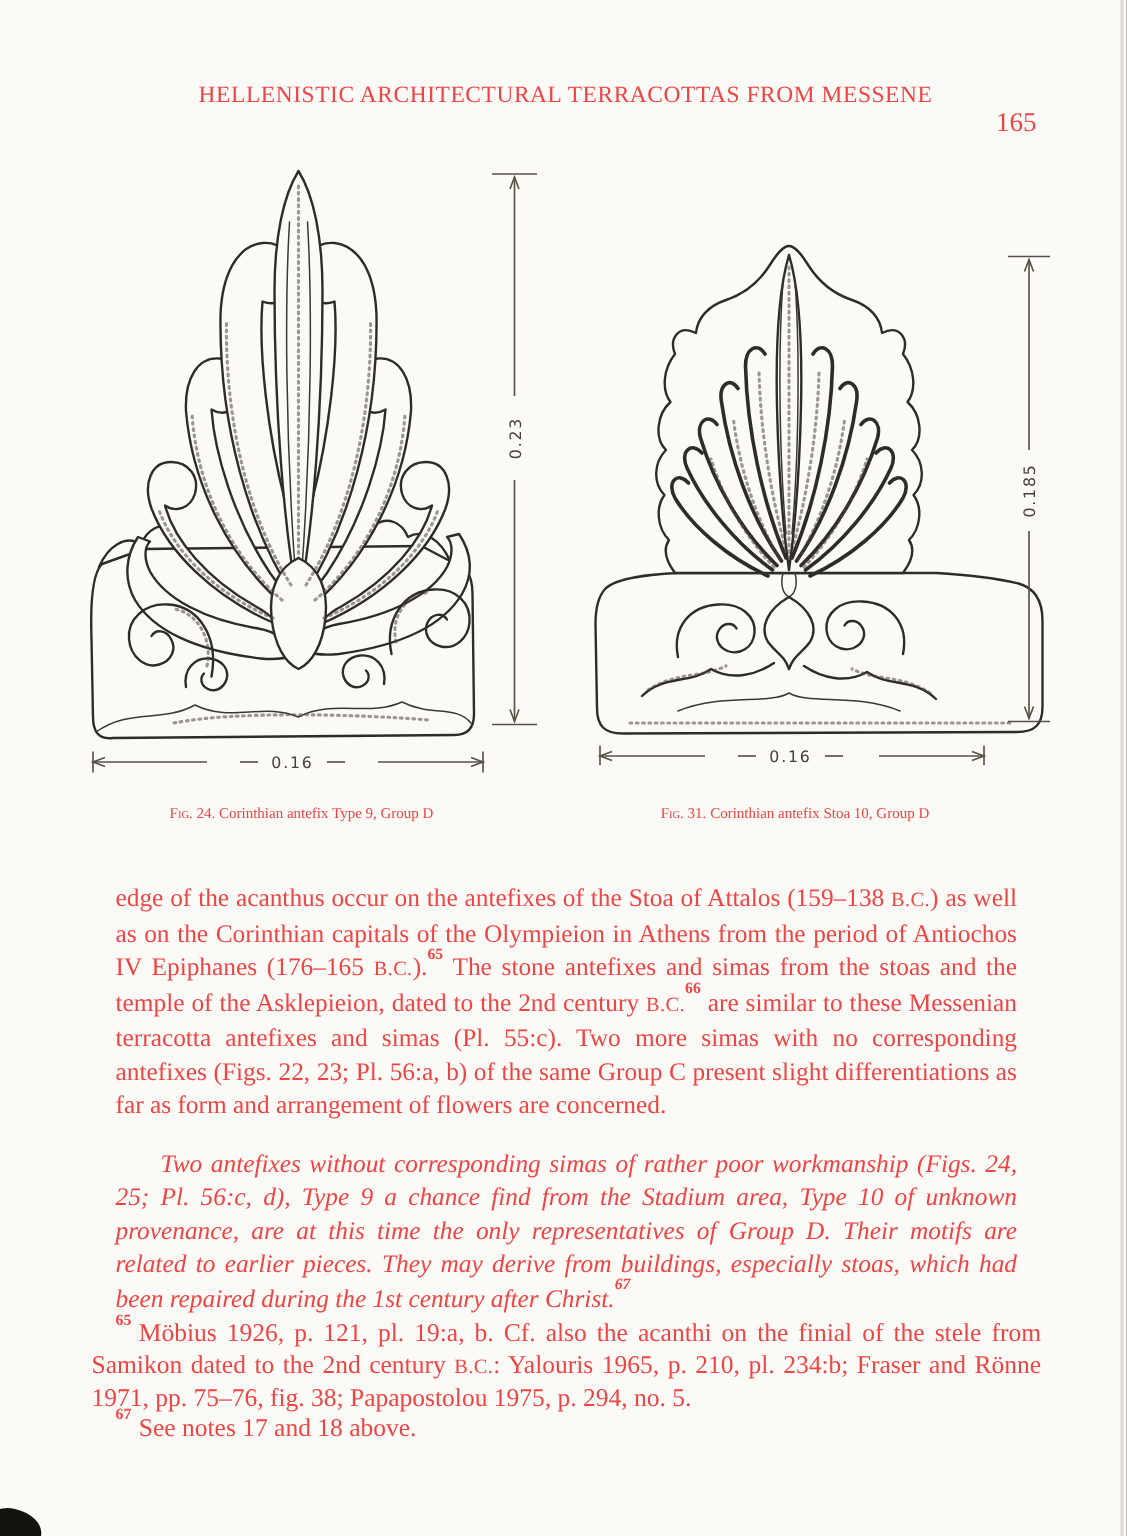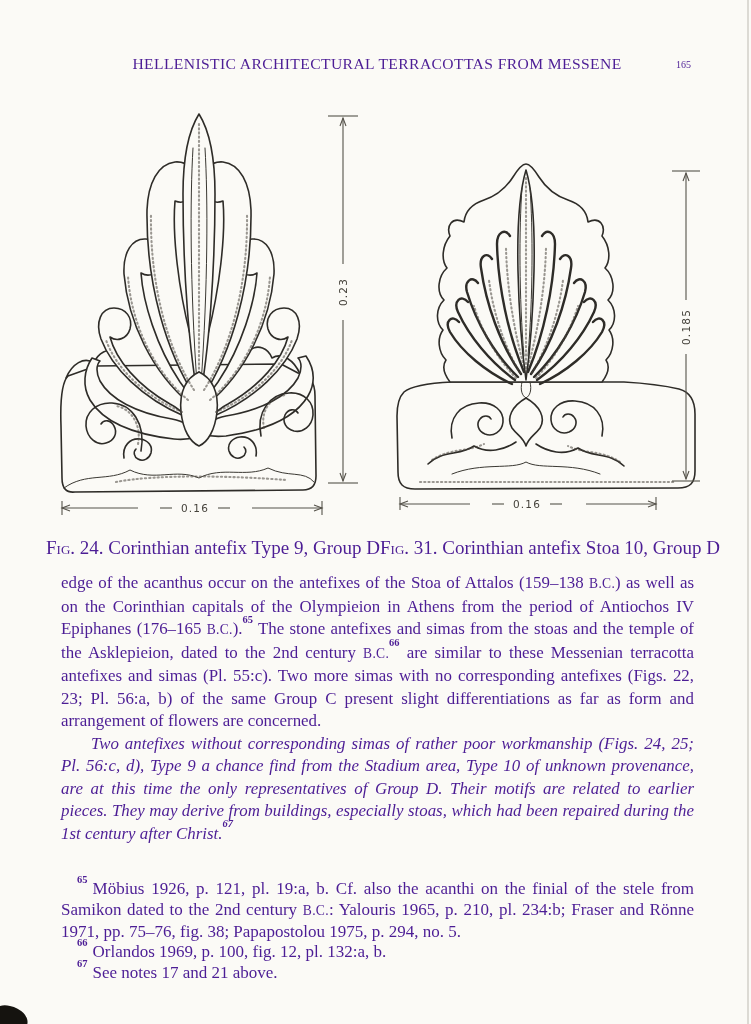--- a/index.html
+++ b/index.html
@@ -2,55 +2,55 @@
 <html><head>
 <meta charset="utf-8">
 <style>
   html,body{margin:0;padding:0;background:#888;}
   .page{
     position:relative;
     width:751px;height:1024px;
     background:#fbfaf6;
     overflow:hidden;
     font-family:"Liberation Serif","DejaVu Serif",serif;
-    color:#4c1d95;
+    color:#ef4444;
   }
   
   .header{
     position:absolute;left:61px;top:55px;width:632px;height:20px;
   }
   .header .title{
     position:absolute;left:0;right:0;text-align:center;
     font-size:15.6px;letter-spacing:.4px;white-space:nowrap;
   }
   .header .pagenum{
-    position:absolute;right:2px;top:4px;font-size:10px;
+    position:absolute;right:2px;top:16px;font-size:18px;
   }
   
   svg{position:absolute;}
   svg .ln{fill:none;stroke:#2e2c28;stroke-width:1.6;stroke-linecap:round;stroke-linejoin:round;}
   svg .lnf{fill:#fbfaf6;stroke:#2e2c28;stroke-width:1.6;stroke-linejoin:round;}
   svg .thin{fill:none;stroke:#3a3832;stroke-width:1;stroke-linecap:round;}
   svg .stip{fill:none;stroke:#4a463e;stroke-width:2.1;stroke-dasharray:1.2 3;opacity:.55;stroke-linecap:round;}
   svg .ray{fill:none;stroke:#2e2c28;stroke-width:2.4;stroke-linecap:round;}
   svg .dim{fill:none;stroke:#55524a;stroke-width:1.1;}
   svg .dimtxt{font-family:"DejaVu Sans",sans-serif;font-size:10.5px;fill:#45423b;letter-spacing:1.2px;}
   .caption{
-    position:absolute;top:537px;font-size:19px;text-align:center;white-space:nowrap;
+    position:absolute;top:537px;font-size:10px;text-align:center;white-space:nowrap;
   }
   .cap24{left:46px;width:310px;}
   .cap25{left:380px;width:300px;}
   .seg-fig{font-variant:small-caps;}
   .seg-sc{font-size:.8em;letter-spacing:.3px;}
   
   .body-text{
     position:absolute;left:61px;top:572px;width:633px;
     font-size:16.9px;line-height:22.5px;text-align:justify;
   }
-  .body-text p{margin:0;}
+  .body-text p{margin:16px;}
   .body-text .section{
     font-variant:small-caps;font-weight:normal;font-size:16.9px;
     margin:10px 0 6px 0;text-align:left;
   }
   .body-text .indent{text-indent:30px;font-style:italic;}
   sup{font-size:.62em;font-weight:600;line-height:0;position:relative;top:-.45em;}
   
   .footnotes{
     position:absolute;left:61px;top:879px;width:633px;
     font-size:17px;line-height:20.8px;text-align:justify;
@@ -206,19 +206,18 @@
   <div class="caption cap24"><span class="seg-fig">Fig. 24.</span><span> Corinthian antefix Type 9, Group D</span></div>
   <div class="caption cap25"><span class="seg-fig">Fig. 31.</span><span> Corinthian antefix Stoa 10, Group D</span></div>
 
   <div class="body-text">
     <p><span>edge of the acanthus occur on the antefixes of the Stoa of Attalos (159–138 </span><span class="seg-sc">B.C.</span><span>)  as well as on the Corinthian capitals of the Olympieion in Athens from the period of Antiochos IV Epiphanes (176–165 </span><span class="seg-sc">B.C.</span><span>).</span><sup>65</sup><span>  The stone antefixes and simas from the stoas and the temple of the Asklepieion, dated to the 2nd century </span><span class="seg-sc">B.C.</span><sup>66</sup><span>  are similar to these Messenian terracotta antefixes and simas (Pl. 55:c).  Two more simas with no corresponding antefixes (Figs. 22, 23; Pl. 56:a, b) of the same Group C present slight differentiations as far as form and arrangement of flowers are concerned.</span></p>
     <p class="indent"><span>Two antefixes without corresponding simas of rather poor workmanship (Figs. 24, 25; Pl. 56:c, d), Type 9 a chance find from the Stadium area, Type 10 of unknown provenance, are at this time the only representatives of Group D. Their motifs are related to earlier pieces. They may derive from buildings, especially stoas, which had been repaired during the 1st century after Christ.</span><sup>67</sup></p>
   </div>
 
   <div class="footnotes">
     <p><sup>65</sup><span><span>Möbius 1926, p. 121, pl. 19:a, b.  Cf. also the acanthi on the finial of the stele from Samikon dated to the 2nd century </span><span class="seg-sc">B.C.</span><span>: Yalouris 1965, p. 210, pl. 234:b; Fraser and Rönne 1971, pp. 75–76, fig. 38; Papapostolou 1975, p. 294, no. 5.</span></span></p>
-    <p><sup>66</sup><span><span>Orlandos 1969, p. 100, fig. 12, pl. 132:a, b.</span></span></p>
-    <p><sup>67</sup><span><span>See notes 17 and 21 above.</span></span></p>
+    <p><sup>67</sup><span><span>See notes 17 and 18 above.</span></span></p>
   </div>
 
   <div class="ink-blob"></div>
   <div class="edge-line"></div>
 </div>
 
 </body></html>

